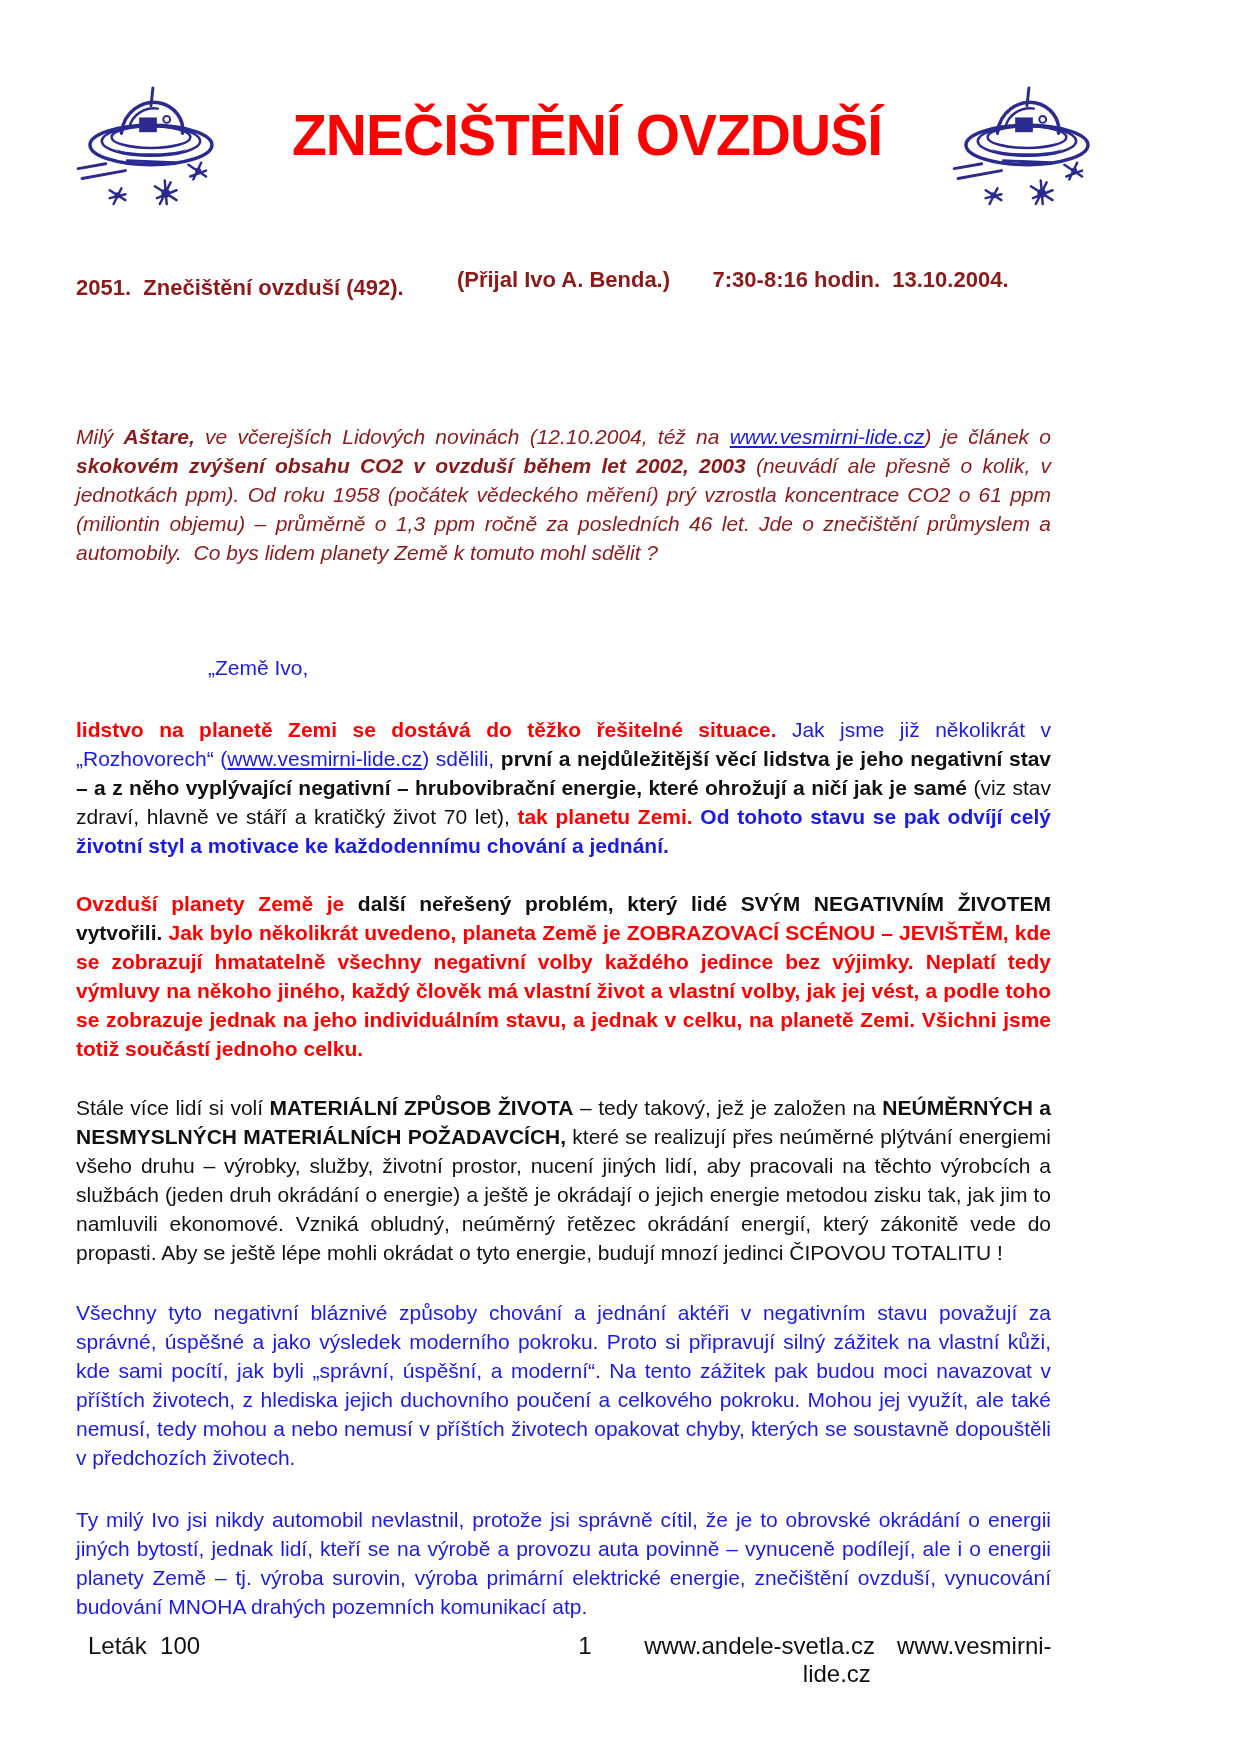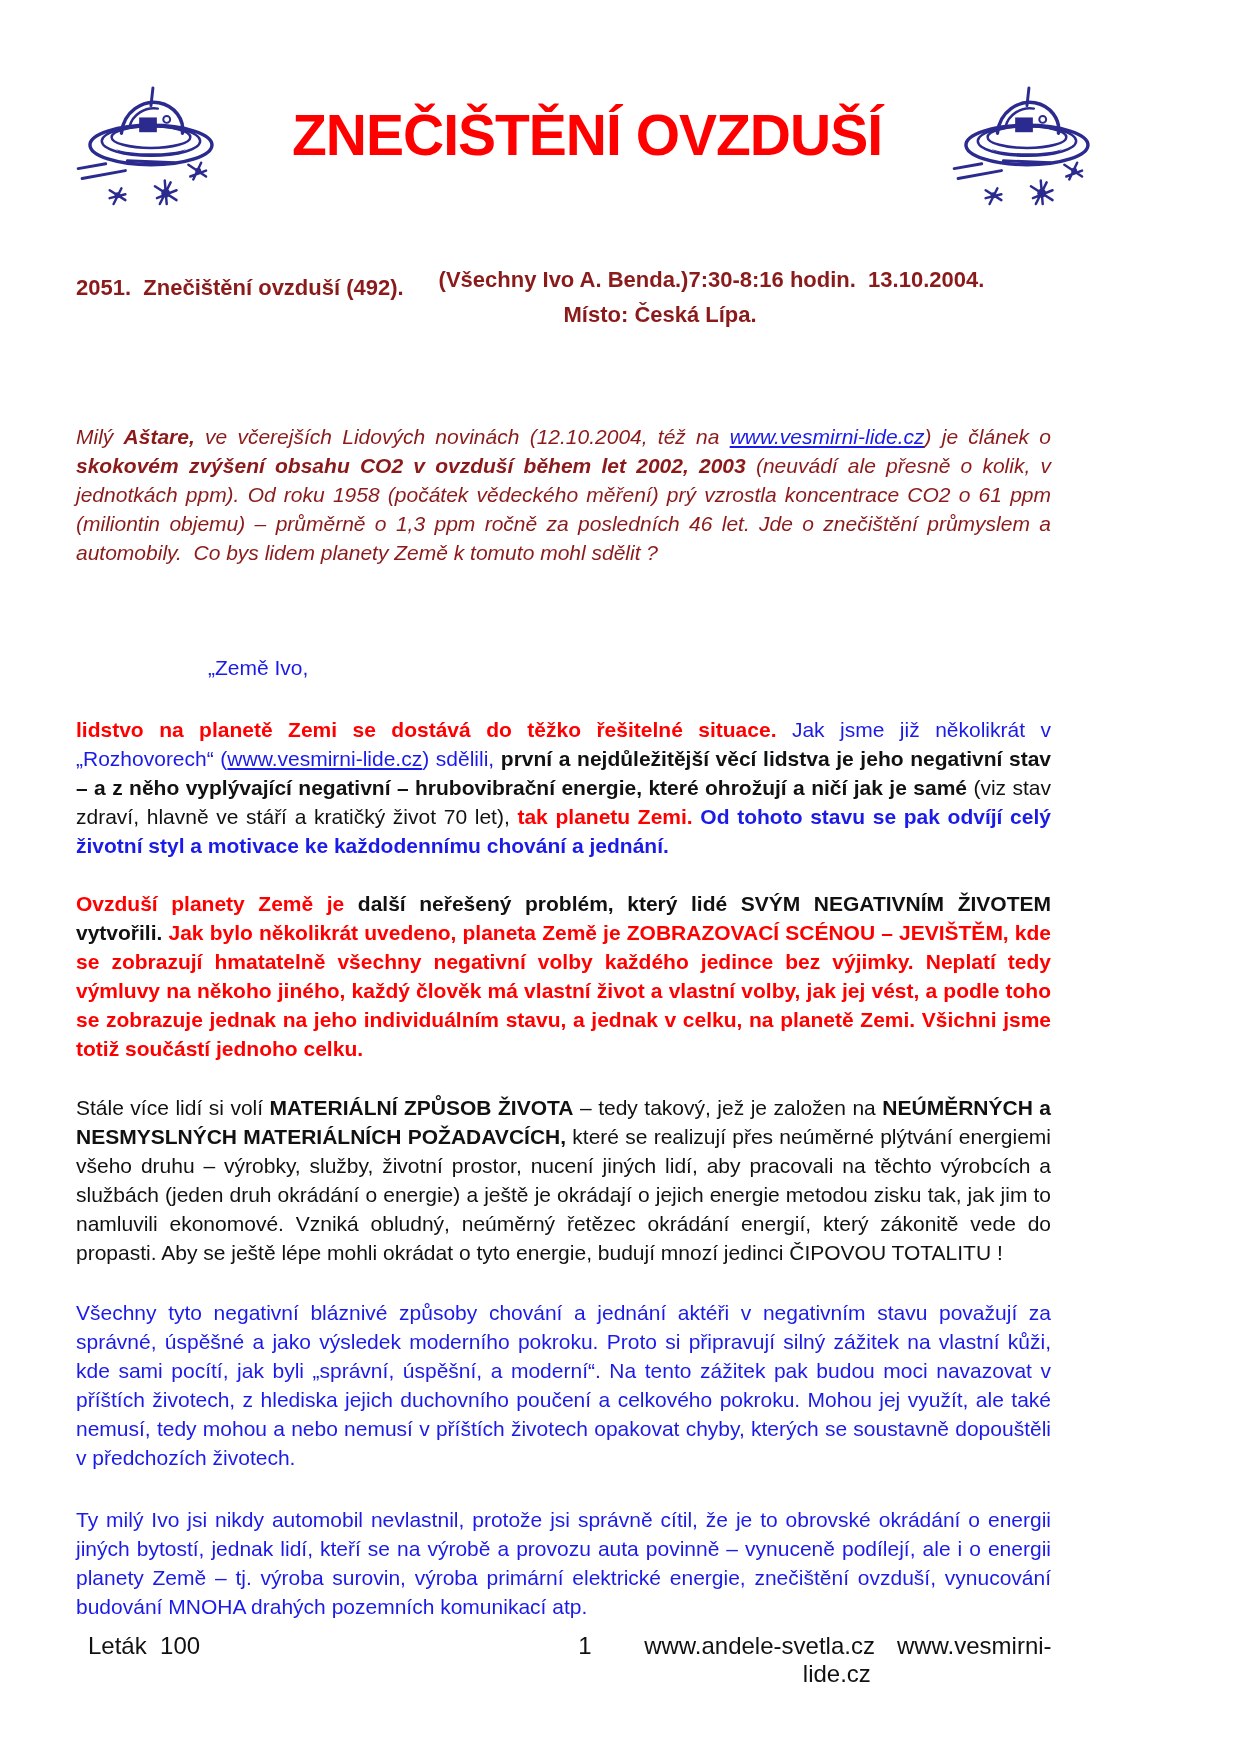--- a/index.html
+++ b/index.html
@@ -39,21 +39,21 @@
   
   .meta{
     position:absolute;top:266px;left:70px;width:975px;
     color:var(--darkred);
     font-weight:bold;
     font-size:22px;line-height:27px;
   }
   .meta-row{display:flex;}
   .meta-left{flex:1 1 0;text-align:left;margin-top:8px;}
   .meta-center{flex:0 0 auto;text-align:center;}
-  .meta-right{flex:1 1 0;text-align:left;}
+  .meta-right{flex:1 1 0;text-align:center;}
   
   .doc-body{
     position:absolute;top:422px;left:70px;width:975px;
     font-size:21px;line-height:29px;
   }
   .doc-body p{margin:0 0 29px 0;text-align:justify;}
   p.intro{
     color:var(--darkred);
     font-style:italic;
     margin-bottom:86px;
@@ -148,26 +148,22 @@
           <path d="M40 108 l16 10 M52 106 l-8 16 M40 116 l16 -4"></path>
           <circle cx="48" cy="113" r="3" fill="#2B2B8F" stroke="none"></circle>
         </g>
       </svg>
     </div>
   </div>
 
   <div class="meta">
     <div class="meta-row">
       <span class="meta-left">2051.&nbsp; Znečištění ovzduší (492).</span>
-      <span class="meta-center">(Všechny Ivo A. Benda.)</span>
+      <span class="meta-center">(Přijal Ivo A. Benda.)</span>
       <span class="meta-right">7:30-8:16 hodin.&nbsp; 13.10.2004.</span>
-    </div>
-    <div class="meta-row">
-      <span class="meta-left"></span>
-      <span class="meta-right">Místo: Česká Lípa.</span>
     </div>
   </div>
 
   <div class="doc-body">
 
     <p class="intro"><span class="i">Milý </span><span class="b">Aštare,</span><span> ve včerejších Lidových novinách (12.10.2004, též na </span><a class="link">www.vesmirni-lide.cz</a><span>) je článek o </span><span class="b">skokovém zvýšení obsahu CO2 v ovzduší během let 2002, 2003</span><span> (neuvádí ale přesně o kolik, v jednotkách ppm). Od roku 1958 (počátek vědeckého měření) prý vzrostla koncentrace CO2 o 61 ppm (miliontin objemu) – průměrně o 1,3 ppm ročně za posledních 46 let. Jde o znečištění průmyslem a automobily.&nbsp; Co bys lidem planety Země k tomuto mohl sdělit ?</span></p>
 
     <p class="salutation">„Země Ivo,</p>
 
     <p class="p1"><span class="c-red b">lidstvo na planetě Zemi se dostává do těžko řešitelné situace. </span><span class="c-blue">Jak jsme již několikrát v „Rozhovorech“ (</span><a class="link">www.vesmirni-lide.cz</a><span class="c-blue">) sdělili, </span><span class="c-black b">první a nejdůležitější věcí lidstva je jeho negativní stav – a z něho vyplývající negativní – hrubovibrační energie, které ohrožují a ničí jak je samé </span><span class="c-black">(viz stav zdraví, hlavně ve stáří a kratičký život 70 let), </span><span class="c-red b">tak planetu Zemi. </span><span class="c-blue b">Od tohoto stavu se pak odvíjí celý životní styl a motivace ke každodennímu chování a jednání.</span></p>

